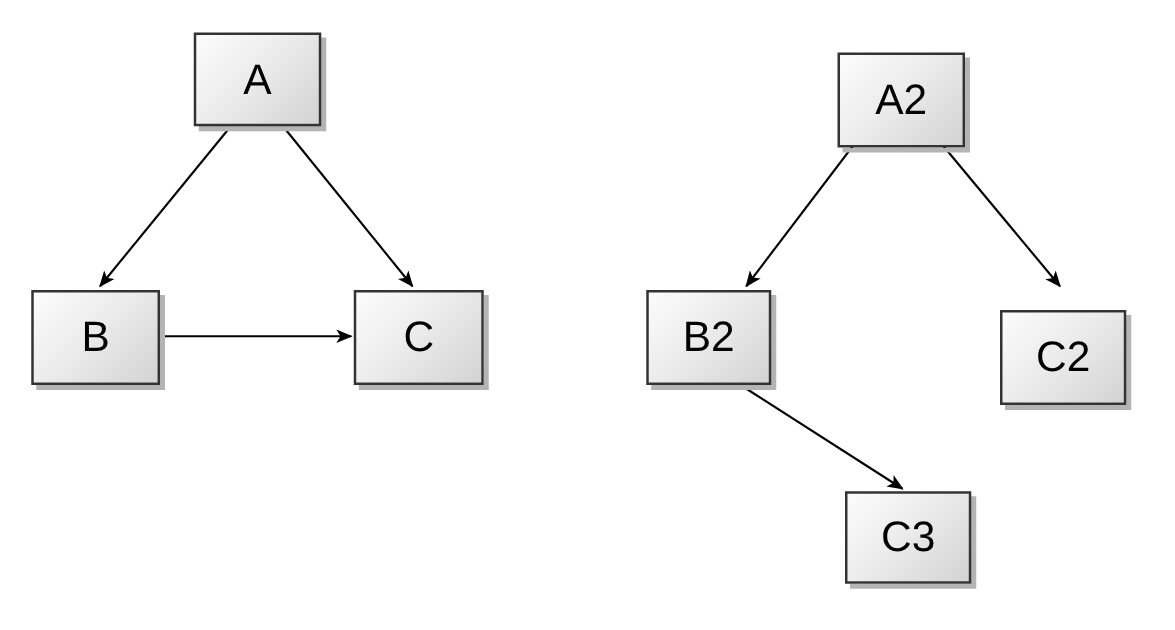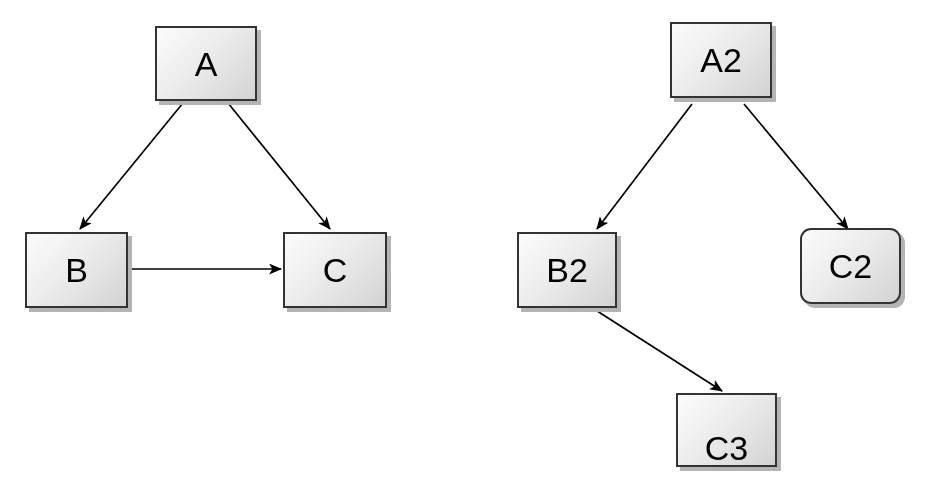--- a/index.html
+++ b/index.html
@@ -39,24 +39,24 @@
   .node-label {
     font-size: 34px;
     color: #000000;
     line-height: 1;
     user-select: none;
   }
   
   .node-A  { left: 155px; top:  26px; width: 102px; height: 75px; }
   .node-B  { left:  25px; top: 232px; width: 103px; height: 76px; }
   .node-C  { left: 283px; top: 232px; width: 104px; height: 76px; }
-  .node-A2 { left: 670px; top:  22px; width: 102px; height: 76px; }
+  .node-A2 { left: 670px; top:  42px; width: 102px; height: 76px; }
   .node-B2 { left: 517px; top: 232px; width: 100px; height: 76px; }
-  .node-C2 { left: 800px; top: 228px; width: 101px; height: 76px; border-radius: 11px; }
-  .node-C3 { left: 676px; top: 393px; width: 101px; height: 74px; align-items: flex-end; }
+  .node-C2 { left: 800px; top: 248px; width: 101px; height: 76px; }
+  .node-C3 { left: 676px; top: 393px; width: 101px; height: 74px; }
 </style>
 </head>
 <body>
 
 <div class="canvas">
 
   <svg class="edges-layer" width="940" height="504" viewBox="0 0 940 504" xmlns="http://www.w3.org/2000/svg">
     <defs>
       <marker id="arrowhead" viewBox="0 0 12 10" refX="11" refY="5" markerWidth="13" markerHeight="11" markerUnits="userSpaceOnUse" orient="auto">
         <path d="M0,0 L12,5 L0,10 L3,5 Z" fill="#000000"></path>

